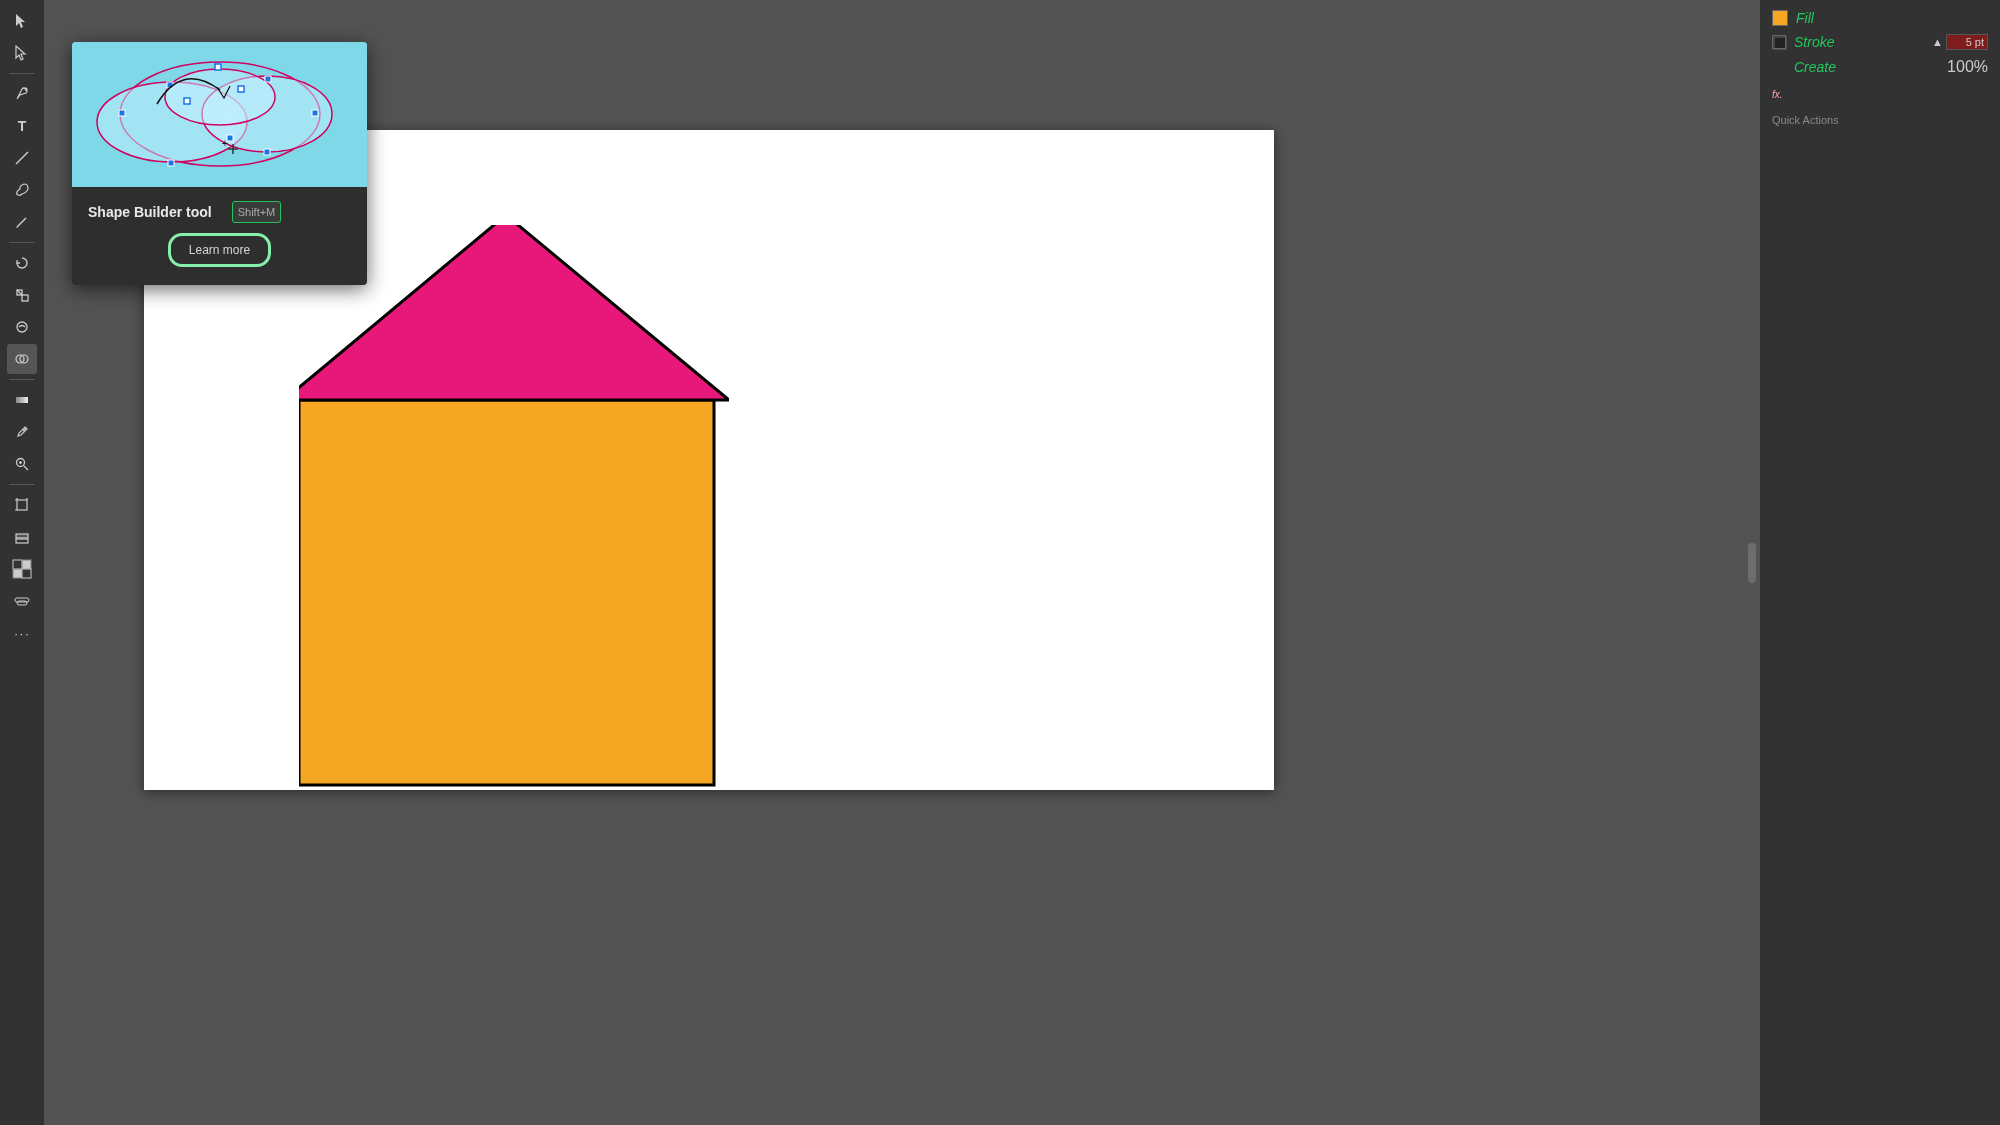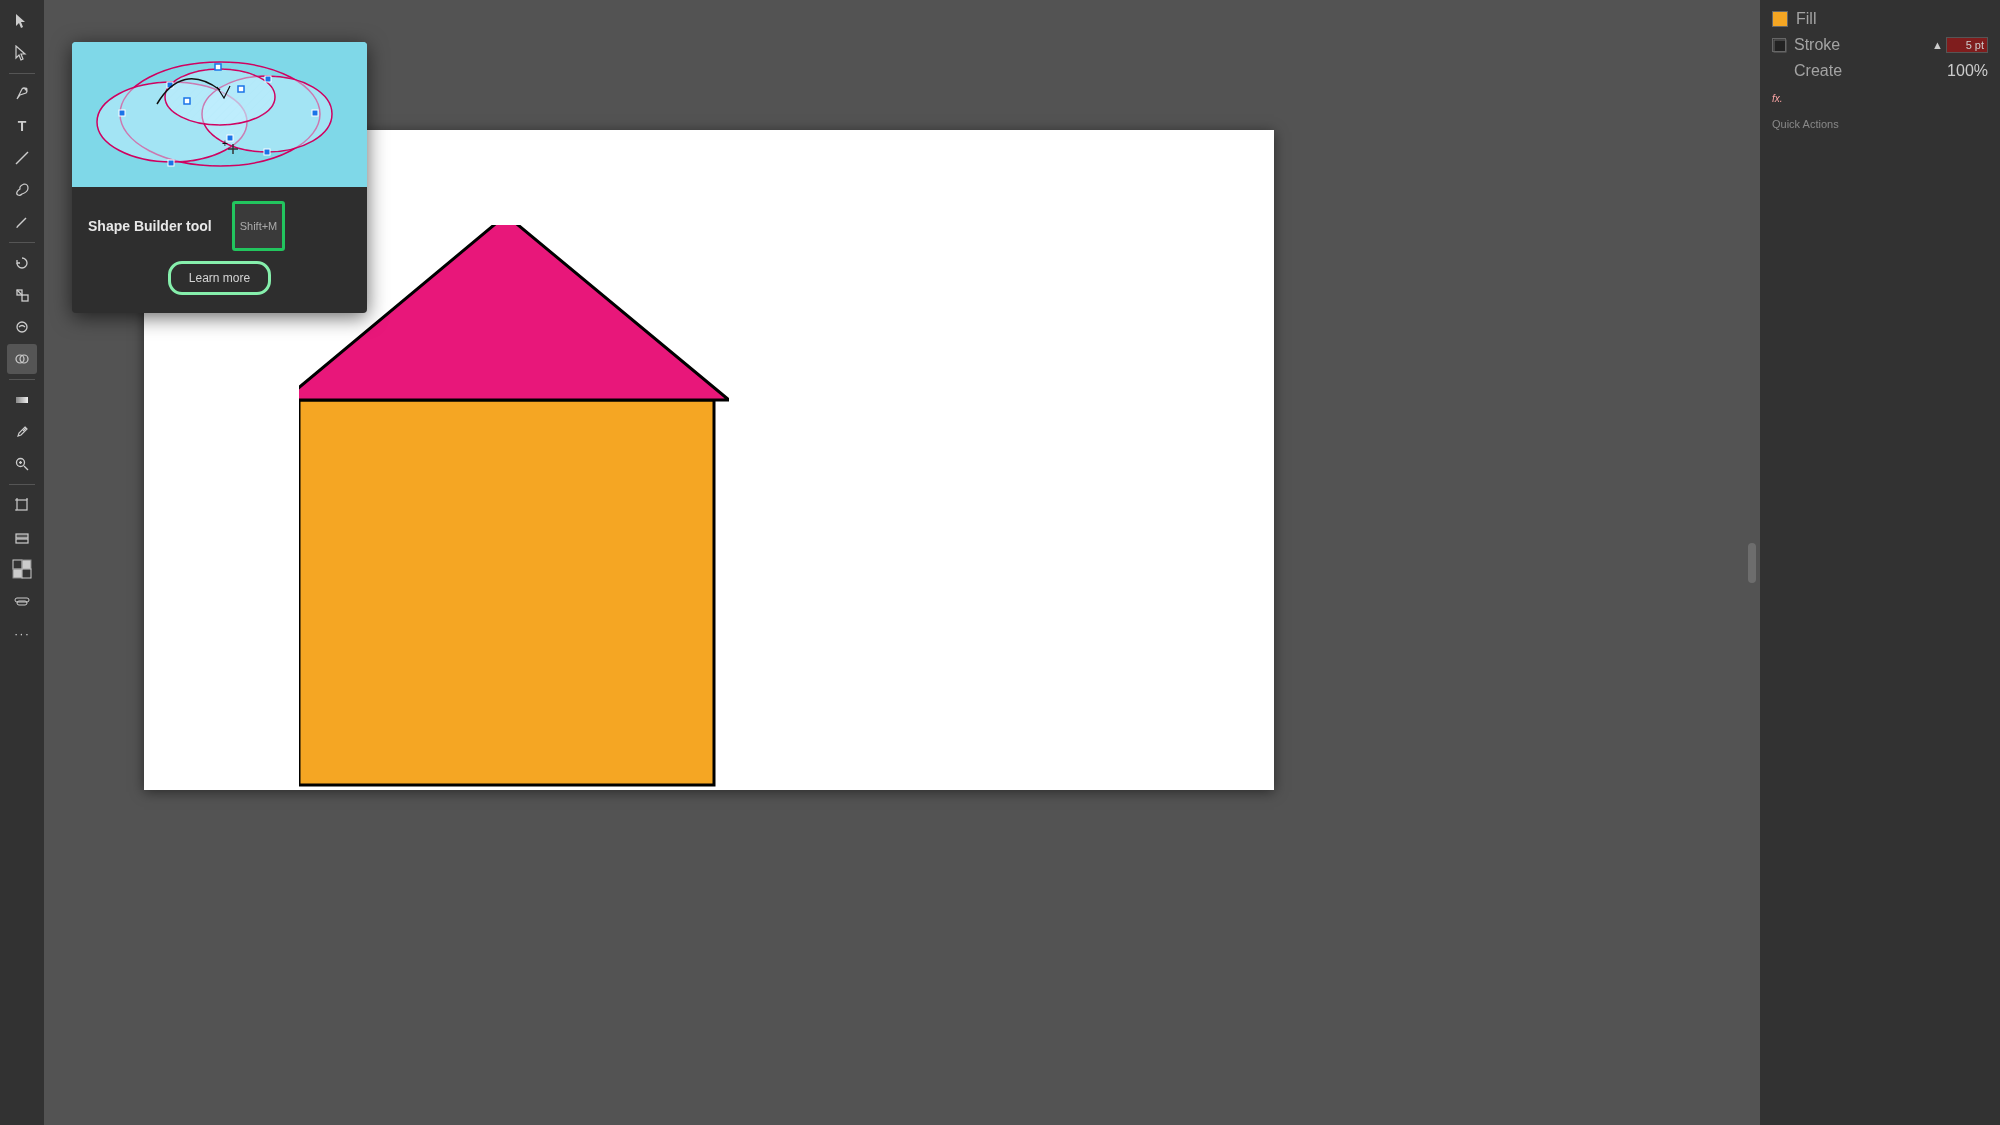--- a/index.html
+++ b/index.html
@@ -106,23 +106,23 @@
       align-items: center;
       gap: 20px;
       margin-bottom: 10px;
     }
 
     .tooltip-shortcut {
       font-size: 11px;
       font-weight: 400;
       color: #aaa;
       background: #3a3a3a;
-      border: 3px solid #22c55e;
+      border: 1px solid #22c55e;
       border-radius: 3px;
-      padding: 16px 5px;
+      padding: 4px 5px;
     }
 
     .tooltip-desc {
       font-size: 12px;
       color: #bbb;
       line-height: 1.5;
       margin-bottom: 16px;
     }
 
     .learn-more-btn {
@@ -163,23 +163,24 @@
     .prop-checkbox {
       width: 14px;
       height: 14px;
       border: 1px solid #666;
       background: #222;
       margin-right: 8px;
       flex-shrink: 0;
     }
 
     .prop-label {
-      font-size: 16px;
-      color: #a3a3a3;
+      font-size: 14px;
+      color: #22c55e;
       flex: 1;
+      font-style: italic;
     }
 
     .prop-value {
       font-size: 16px;
       color: #ccc;
     }
 
     .prop-input {
       background: #1e1e1e;
       border: 1px solid #555;

